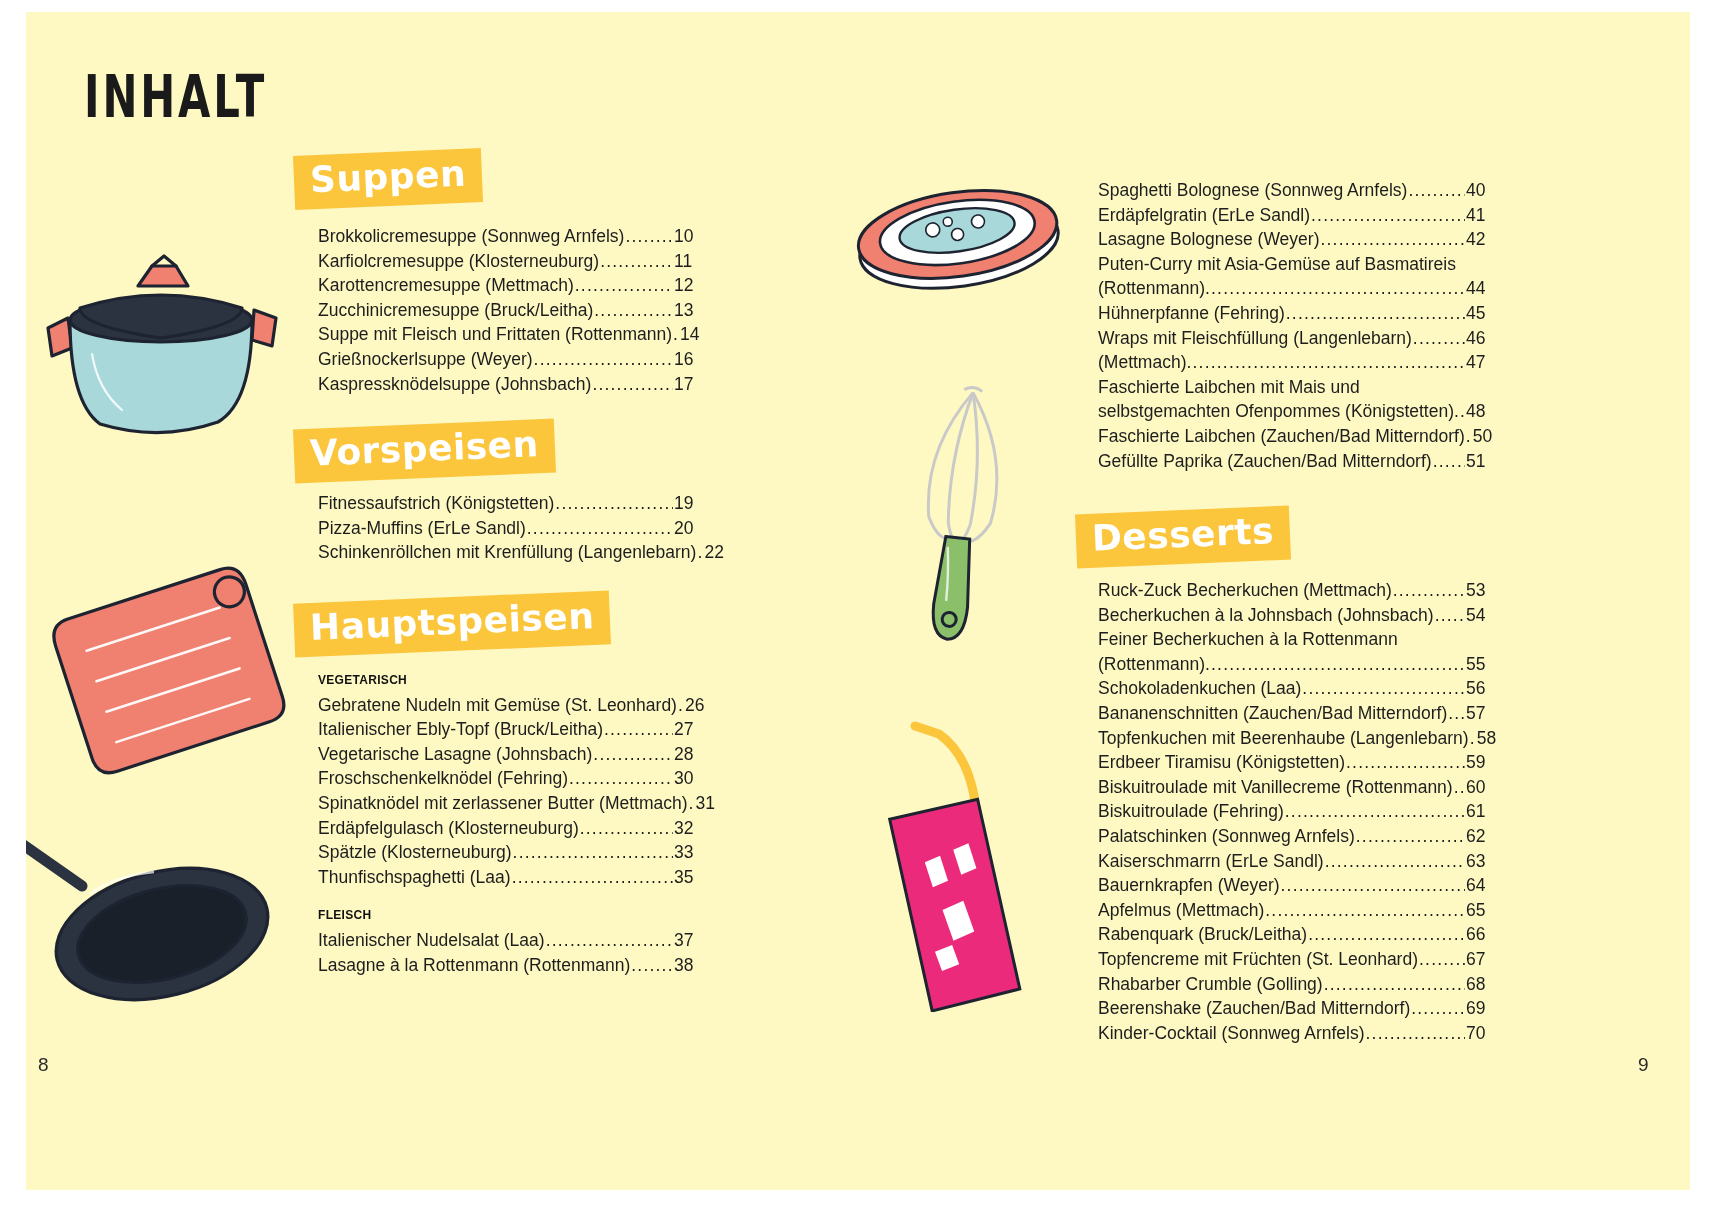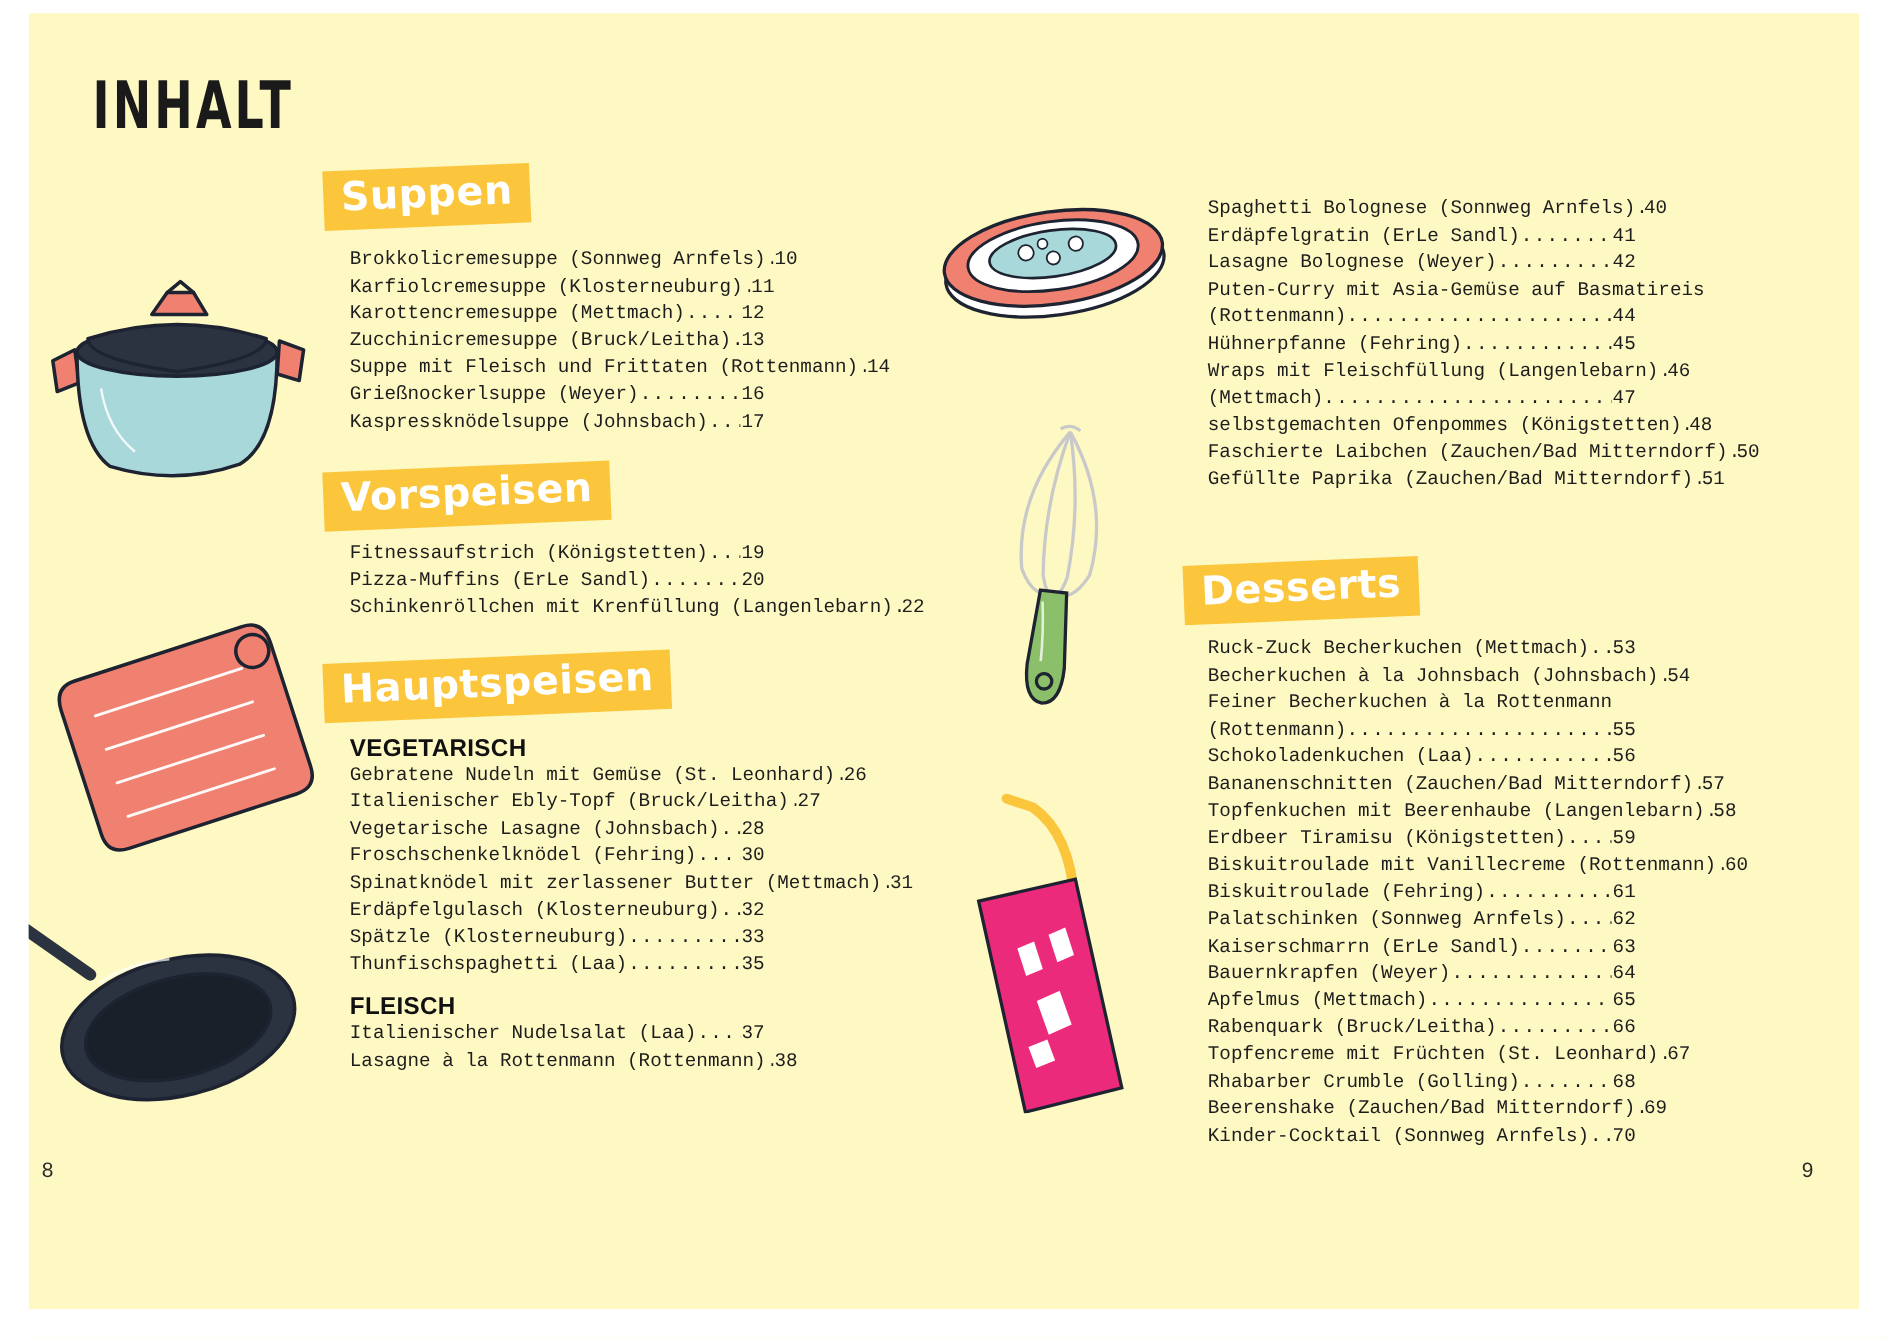--- a/index.html
+++ b/index.html
@@ -47,38 +47,38 @@
   }
 
   
   .col{position:absolute;}
   .toc-entry{
     display:flex;
     align-items:baseline;
     font-size:17.5px;
     line-height:24.6px;
     color:#1d1d1d;
-    font-family:Liberation Mono, monospace;
+    font-family:Liberation Sans, sans-serif;
     white-space:nowrap;
   }
   .toc-entry .t{flex:0 0 auto;}
   .toc-entry .dots{
     flex:1 1 auto;
     overflow:hidden;
     white-space:nowrap;
     color:#1d1d1d;
     letter-spacing:1.2px;
     font-size:17.5px;
     margin:0 1px;
     min-width:6px;
   }
   .toc-entry .pg{flex:0 0 auto;text-align:left;min-width:22px;}
   .toc-entry.cont .dots{margin-left:0;}
   .sub-head{
-    font-size:22px;
+    font-size:12px;
     font-weight:bold;
     color:#111;
     line-height:24.6px;
     letter-spacing:0.3px;
     margin-top:14px;
   }
   .sub-head.first{margin-top:0;}
 
   
   .folio{
@@ -333,20 +333,23 @@
     <div class="toc-entry">
       <span class="t">Wraps mit Fleischfüllung (Langenlebarn) </span>
       <span class="dots">......................................................................................</span>
       <span class="pg">46</span>
     </div>
     <div class="toc-entry cont">
       <span class="t">(Mettmach)</span>
       <span class="dots">......................................................................................</span>
       <span class="pg">47</span>
     </div>
+    <div class="toc-entry">
+      <span class="t">Faschierte Laibchen mit Mais und</span>
+    </div>
     <div class="toc-entry cont">
       <span class="t">selbstgemachten Ofenpommes (Königstetten) </span>
       <span class="dots">.........</span>
       <span class="pg">48</span>
     </div>
     <div class="toc-entry">
       <span class="t">Faschierte Laibchen (Zauchen/Bad Mitterndorf)</span>
       <span class="dots">....</span>
       <span class="pg">50</span>
     </div>

